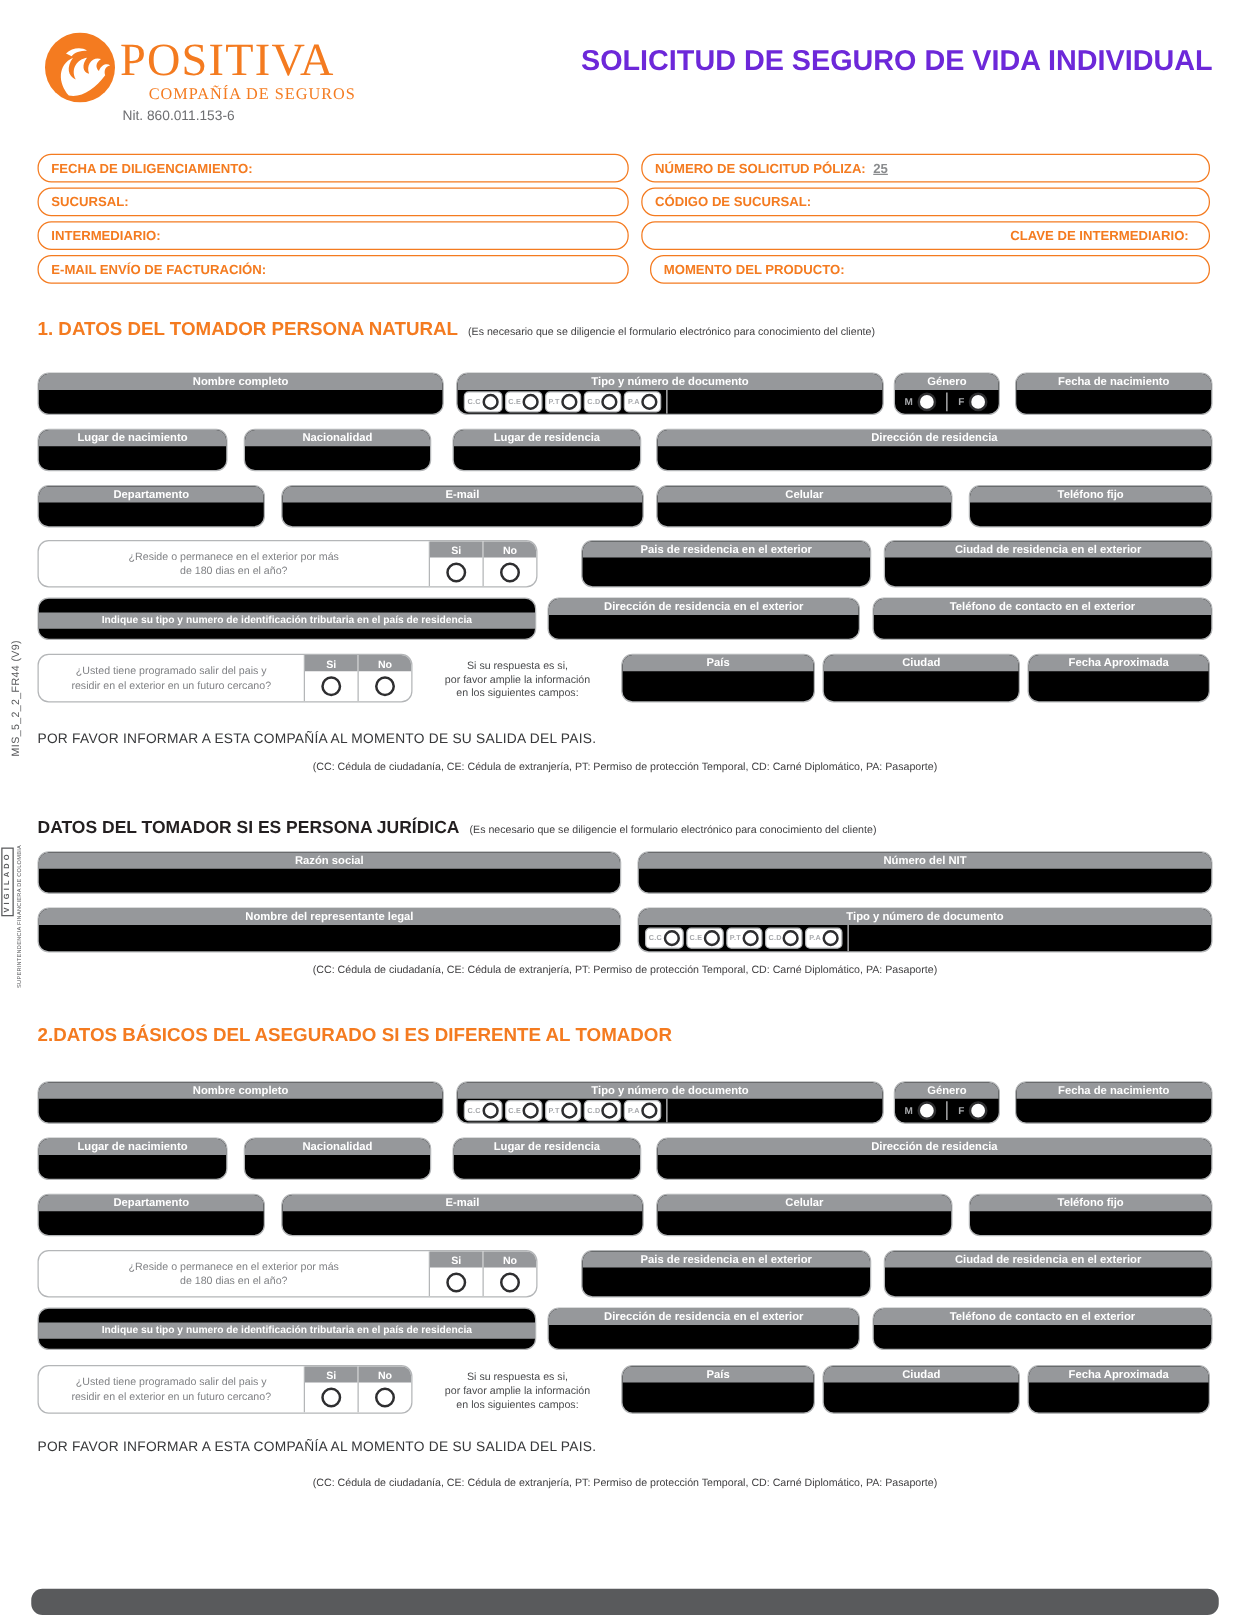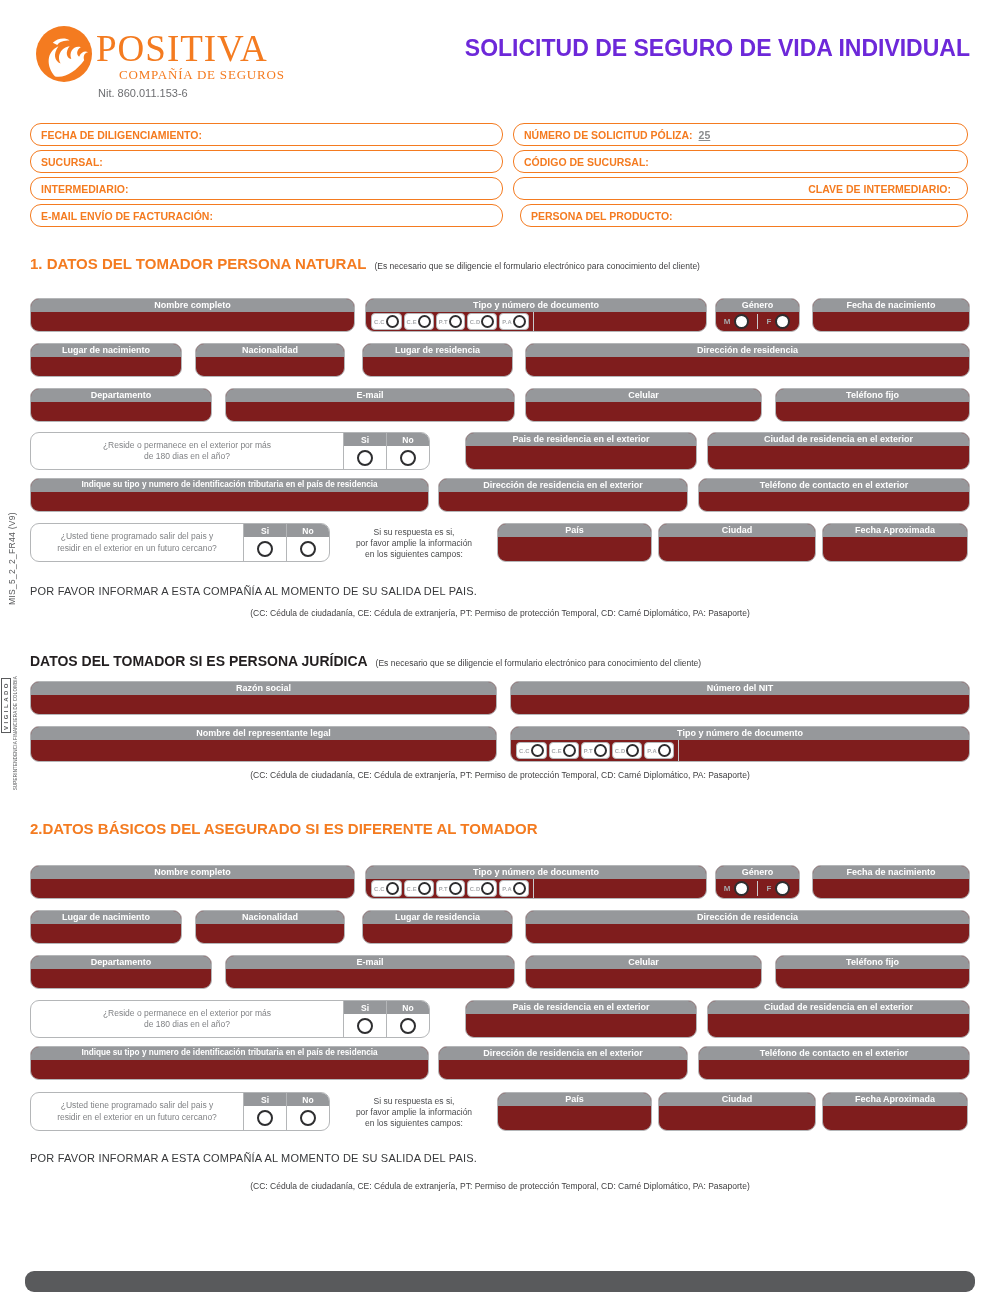--- a/index.html
+++ b/index.html
@@ -17,23 +17,23 @@
   .olabel{font-size:10.5px;font-weight:bold;color:#F47B20;white-space:nowrap;}
   .oval{font-size:10.5px;font-weight:bold;color:#8a8c8e;margin-left:6px;text-decoration:underline;}
 
   
   .sec{position:absolute;display:flex;align-items:baseline;gap:8px;white-space:nowrap;}
   .sec .t1{font-size:15px;font-weight:bold;color:#F47B20;}
   .sec .t2{font-size:8.5px;color:#414042;}
   .sec.dark .t1{color:#231F20;font-size:14px;}
 
   
-  .fld{position:absolute;border:1px solid #b4b6b8;border-radius:9px;background:#7f1d1d;overflow:hidden;display:flex;flex-direction:column;box-sizing:border-box;}
+  .fld{position:absolute;border:1px solid #b4b6b8;border-radius:9px;background:#000000;overflow:hidden;display:flex;flex-direction:column;box-sizing:border-box;}
   .fh{flex:0 0 13px;height:13px;background:#96989b;color:#fff;font-size:9px;font-weight:bold;display:flex;align-items:center;justify-content:center;line-height:1;white-space:nowrap;}
-  .fh.sm{font-size:8.2px;}
+  .fh.sm{font-size:8.2px;margin-top:11px;}
   .fb{flex:1;display:flex;align-items:center;}
 
   
   .tipob{padding-left:3px;}
   .dt{display:inline-flex;align-items:center;border:1px solid #b4b6b8;border-radius:4px;height:17px;padding:0 2px;margin-left:2px;gap:1px;background:#fff;box-sizing:border-box;}
   .dtl{font-size:5.8px;color:#a7a9ac;font-weight:bold;letter-spacing:0.2px;}
   .radio{display:inline-block;width:13px;height:13px;border:2px solid #2e2e30;border-radius:50%;background:#fff;box-sizing:border-box;flex:none;}
   .radio.g{width:15px;height:15px;}
   .radio.lg{width:16px;height:16px;}
   .docdiv{align-self:stretch;width:0;border-left:1px solid #c9cacc;margin-left:4px;}
@@ -102,21 +102,21 @@
   </div>
   <div class="obox" style="left:513px;top:177px;width:455px;justify-content:flex-end;">
     <span class="olabel">CLAVE DE INTERMEDIARIO:</span>
     <span class="oval"></span>
   </div>
   <div class="obox" style="left:30px;top:204px;width:473px;">
     <span class="olabel">E-MAIL ENVÍO DE FACTURACIÓN:</span>
     <span class="oval"></span>
   </div>
   <div class="obox" style="left:520px;top:204px;width:448px;">
-    <span class="olabel">PERSONA DEL PRODUCTO:</span>
+    <span class="olabel">MOMENTO DEL PRODUCTO:</span>
     <span class="oval"></span>
   </div>
 
   <div class="sec" style="left:30px;top:255px;">
     <span class="t1">1. DATOS DEL TOMADOR PERSONA NATURAL</span>
     <span class="t2">(Es necesario que se diligencie el formulario electrónico para conocimiento del cliente)</span>
   </div>
 
   <div class="fld" style="left:30px;top:298px;width:325px;height:34px;">
     <div class="fh">Nombre completo</div>

